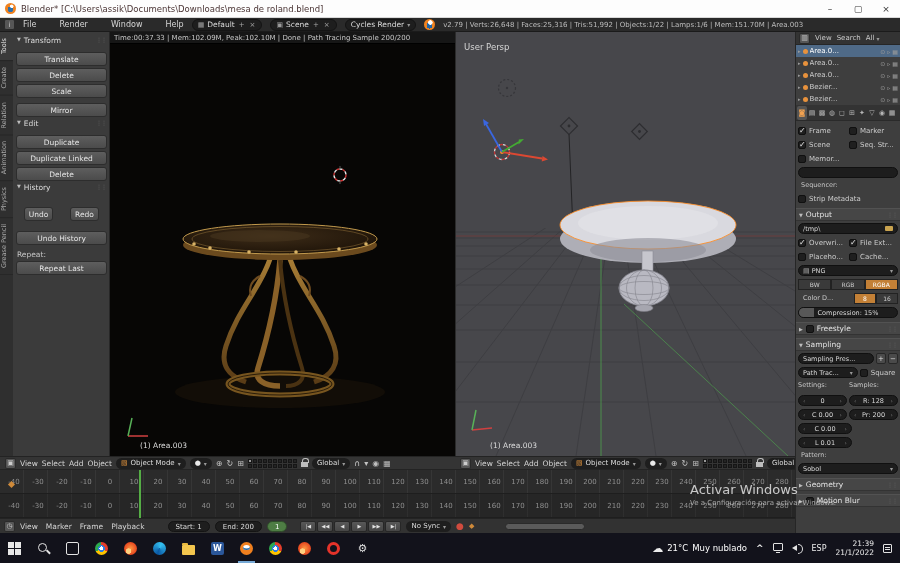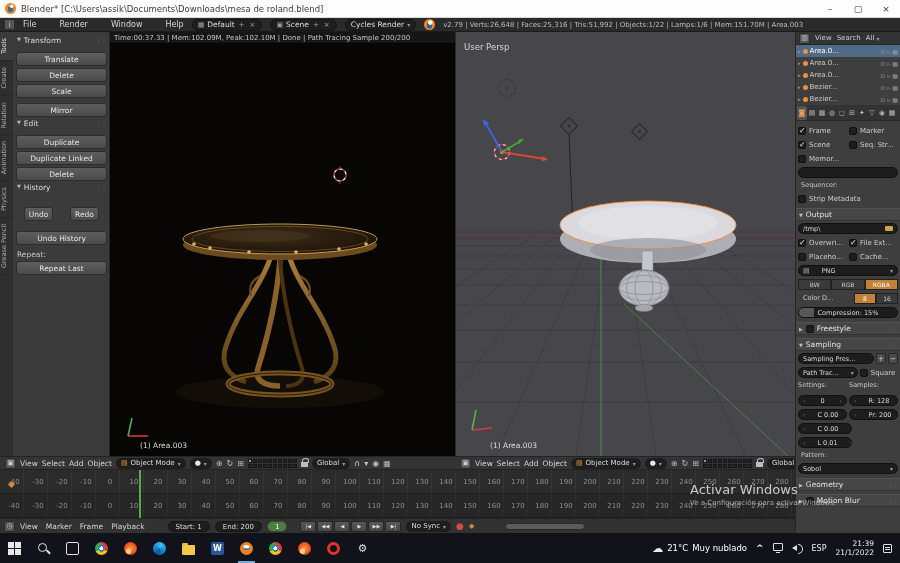--- a/index.html
+++ b/index.html
@@ -131,21 +131,21 @@
   .ptab{width:10px;height:14px;display:flex;align-items:center;justify-content:center;
     font-size:7px;color:#b5b5b5}
   .ptab.on{background:#545454;border-radius:2px;color:#f0a150}
   .props{padding:2px 0;font-size:7px}
   .p-row{height:13px;margin:1px 2px;display:flex;gap:2px;align-items:center}
   .p-check{display:flex;align-items:center;gap:3px;flex:1;color:#cccccc;overflow:hidden;white-space:nowrap}
   .cb{width:8px;height:8px;background:#1f1f1f;border:1px solid #101010;border-radius:2px;
     position:relative;flex-shrink:0}
   .cb.on::after{content:"✓";position:absolute;top:-2px;left:0px;font-size:8px;color:#e8e8e8}
   .pfield{flex:1;background:#1d1d1d;border:1px solid #101010;border-radius:6px;height:11px;
-    color:#d8d8d8;font-size:6.5px;padding:0 4px;display:flex;align-items:center;gap:12px;
+    color:#d8d8d8;font-size:6.5px;padding:0 4px;display:flex;align-items:center;gap:2px;
     overflow:hidden;white-space:nowrap}
   .pslider{position:relative;justify-content:center;padding:0}
   .pslider .fill{position:absolute;left:0;top:0;bottom:0;width:15%;background:#585858}
   .slabel{position:relative;z-index:1;flex:1;text-align:center}
   .numf .v{flex:1;text-align:center}
   .arr{color:#7d7d7d;font-size:6px}
   .numspacer{flex:1}
   .seg{display:flex;flex:1}
   .seg div{flex:1;background:#3a3a3a;border:1px solid #222;font-size:6px;color:#cccccc;
     text-align:center;height:11px;line-height:10px;overflow:hidden}

